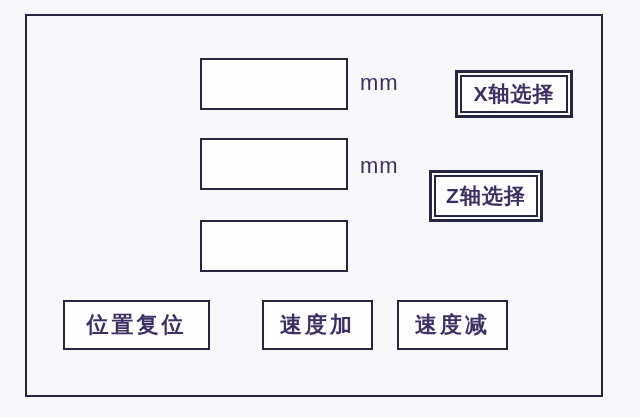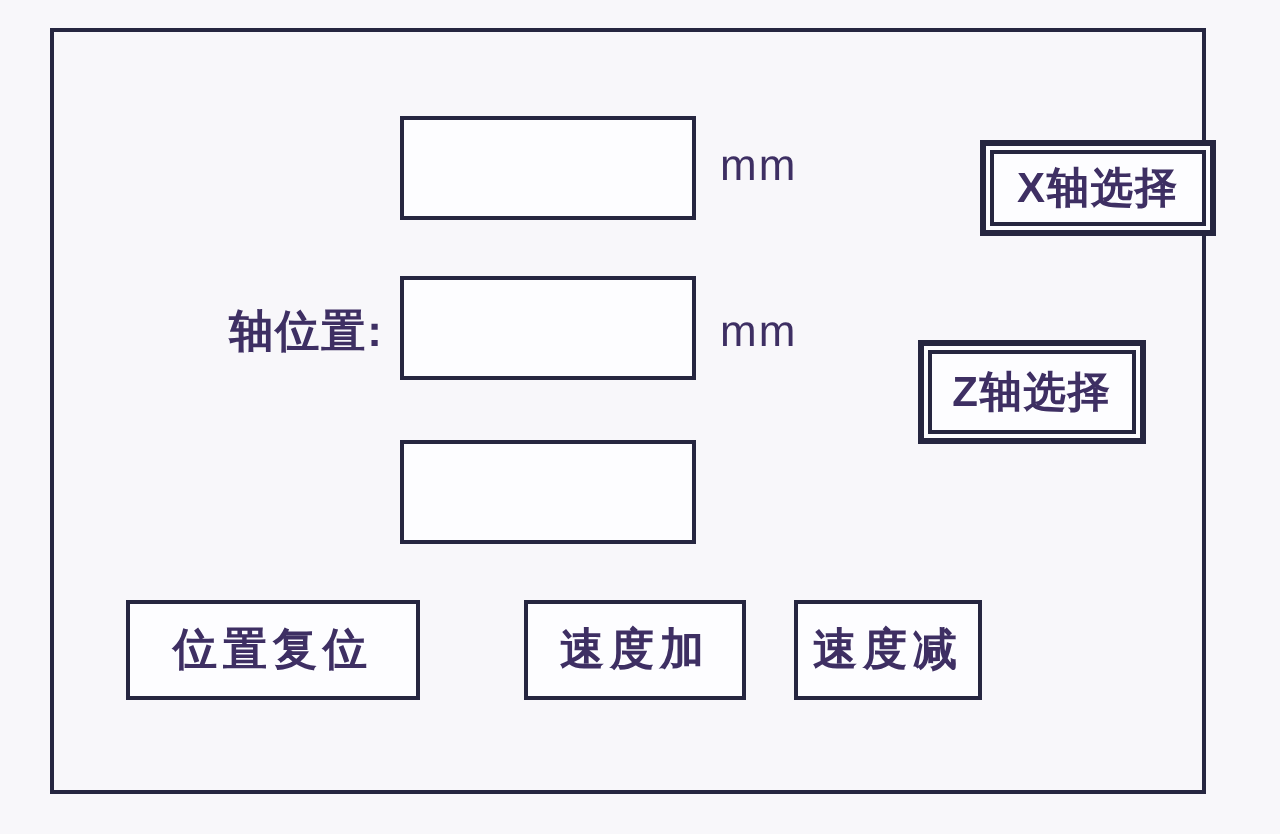--- a/index.html
+++ b/index.html
@@ -63,29 +63,28 @@
 </style>
 </head>
 <body>
 
 <div class="screen">
   <div class="frame"></div>
 
   <input class="field-input" style="top: 58px;" type="text" value="">
   <div class="field-unit" style="top:70px;">mm</div>
 
-  <div class="field-label" style="top:151px;">轴位置:</div>
   <input class="field-input" style="top: 138px;" type="text" value="">
   <div class="field-unit" style="top:153px;">mm</div>
 
   <input class="field-input" style="top: 220px;" type="text" value="">
 
-  <div class="axis-btn" style="left:455px;top:70px;width:118px;height:48px;margin-left:35px;">
+  <div class="axis-btn" style="left:455px;top:70px;width:118px;height:48px;">
     <div class="inner">X轴选择</div>
   </div>
-  <div class="axis-btn" style="left:459px;top:170px;width:114px;height:52px;">
+  <div class="axis-btn" style="left:429px;top:170px;width:114px;height:52px;">
     <div class="inner">Z轴选择</div>
   </div>
 
   <div class="action-btn" style="left:262px;width:111px;">速度加</div>
   <div class="action-btn" style="left:63px;width:147px;">位置复位</div>
-  <div class="action-btn" style="left:397px;width:94px;">速度减</div>
+  <div class="action-btn" style="left:397px;width:111px;">速度减</div>
 </div>
 
 </body></html>

